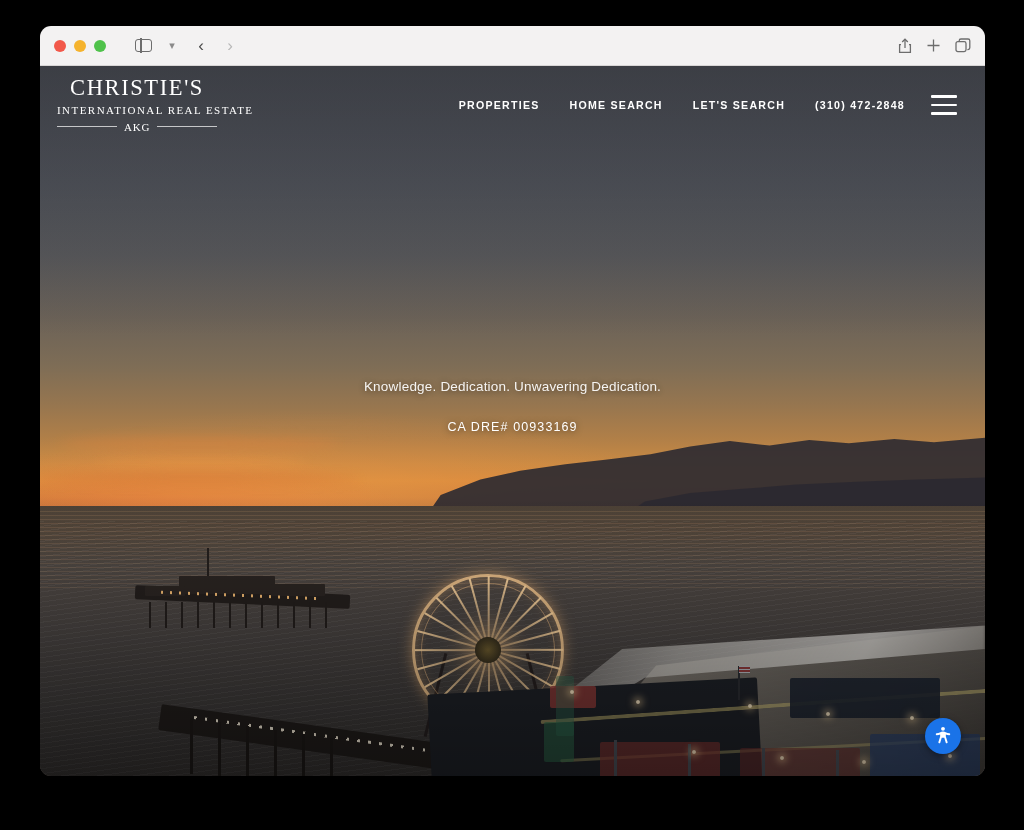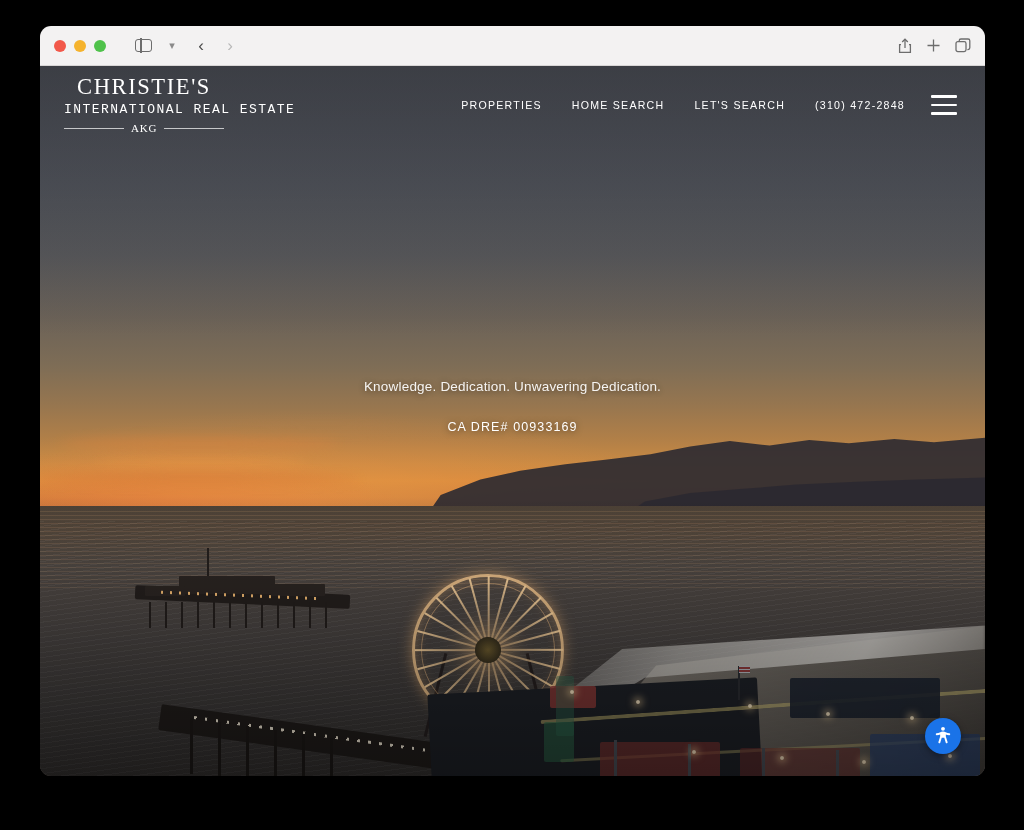--- a/index.html
+++ b/index.html
@@ -279,48 +279,48 @@
     background:linear-gradient(to bottom, rgba(0,0,0,0) 0%, rgba(0,0,0,.18) 40%, rgba(0,0,0,.42) 100%);
     pointer-events:none;
   }
 
   
   .site-header{
     position:absolute; left:0; right:0; top:0; height:78px;
     display:flex; align-items:center; z-index:20;
   }
   .logo{
-    margin-left:24px; width:160px; text-align:center; color:#fff;
+    margin-left:17px; width:160px; text-align:center; color:#fff;
     user-select:none;
   }
   .logo .brand{
     font-family:"Liberation Serif", serif;
     font-size:22.5px; letter-spacing:1.6px; line-height:1;
     font-weight:400;
   }
   .logo .sub{
-    font-size:13px; letter-spacing:1.45px; margin-top:4px;
-    font-family:Liberation Mono, monospace; white-space:nowrap;
+    font-size:11px; letter-spacing:1.45px; margin-top:4px;
+    font-family:Liberation Serif, serif; white-space:nowrap;
   }
   .logo .akg-row{
     display:flex; align-items:center; gap:7px; margin-top:5px;
     justify-content:center;
   }
   .logo .rule{ height:1px; background:rgba(255,255,255,.7); flex:1; }
   .logo .akg{
     font-family:"Liberation Serif", serif; font-size:11px; letter-spacing:.8px;
   }
 
   .site-nav{
     margin-left:auto; display:flex; align-items:center; gap:30px;
     margin-right:26px;
   }
   .site-nav a{
     color:#fff; text-decoration:none; font-size:10.6px;
-    font-weight:normal; letter-spacing:1.25px;
+    font-weight:bold; letter-spacing:1.25px;
   }
   .hamburger{
     margin-right:28px; width:26px; display:flex; flex-direction:column; gap:6px;
     cursor:pointer;
   }
   .hamburger span{ display:block; height:2.5px; background:#fff; border-radius:1px; }
 
   
   .hero{
     position:absolute; left:0; right:0; top:0; bottom:0;

